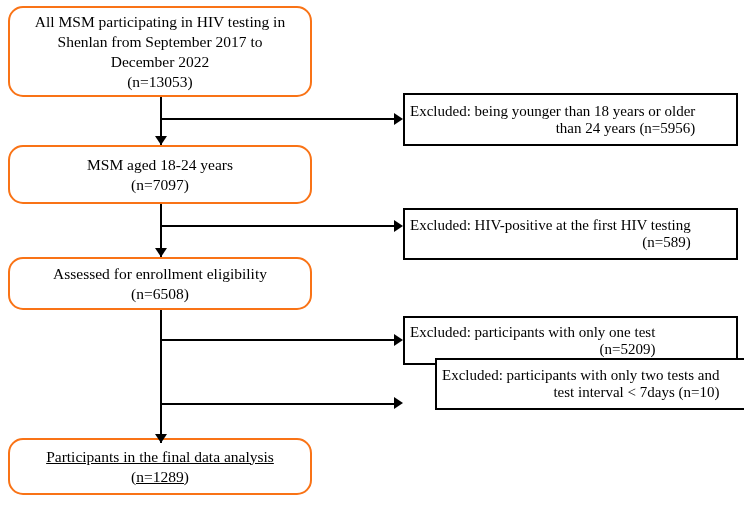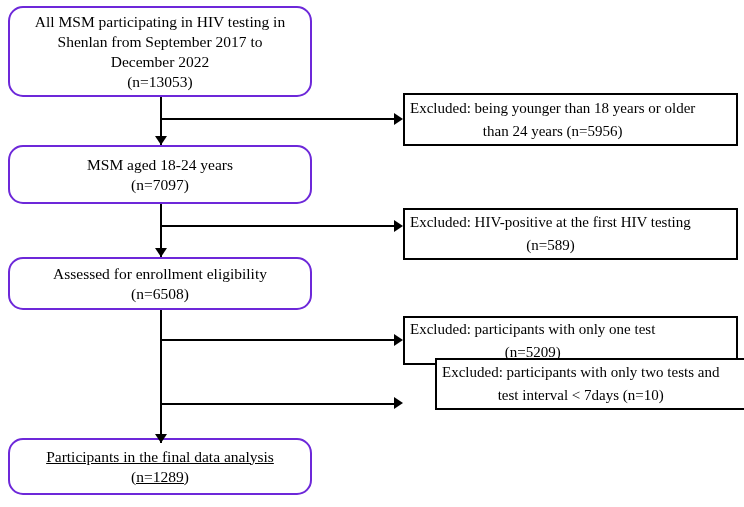--- a/index.html
+++ b/index.html
@@ -13,21 +13,21 @@
     width: 744px;
     height: 507px;
     background: #ffffff;
     overflow: hidden;
   }
   
   .mbox {
     position: absolute;
     left: 8px;
     width: 304px;
-    border: 2px solid #6d28d9;
+    border: 2px solid #f97316;
     border-radius: 15px;
     background: #ffffff;
     display: flex;
     align-items: center;
     justify-content: center;
   }
   .mbox .btext {
     white-space: pre-line;
     text-align: center;
     font-size: 15.5px;
@@ -42,24 +42,24 @@
     position: absolute;
     left: 403px;
     width: 335px;
     border: 2px solid #000000;
     background: #ffffff;
     display: flex;
     align-items: center;
   }
   .ebox .btext {
     white-space: pre-line;
-    text-align: center;
+    text-align: right;
     padding: 1px 4px 1px 5px;
     font-size: 15px;
-    line-height: 23px;
+    line-height: 17px;
   }
   .e1 { top: 93px;  height: 53px; }
   .e2 { top: 208px; height: 52px; }
   .e3 { top: 316px; height: 49px; }
   .e4 { top: 358px; height: 52px; margin-left: 32px; }
   
   .line { position: absolute; background: #000000; }
   .v { width: 2px; }
   .h { height: 2px; }
   .v1 { left: 160px; top: 97px;  height: 48px; }

